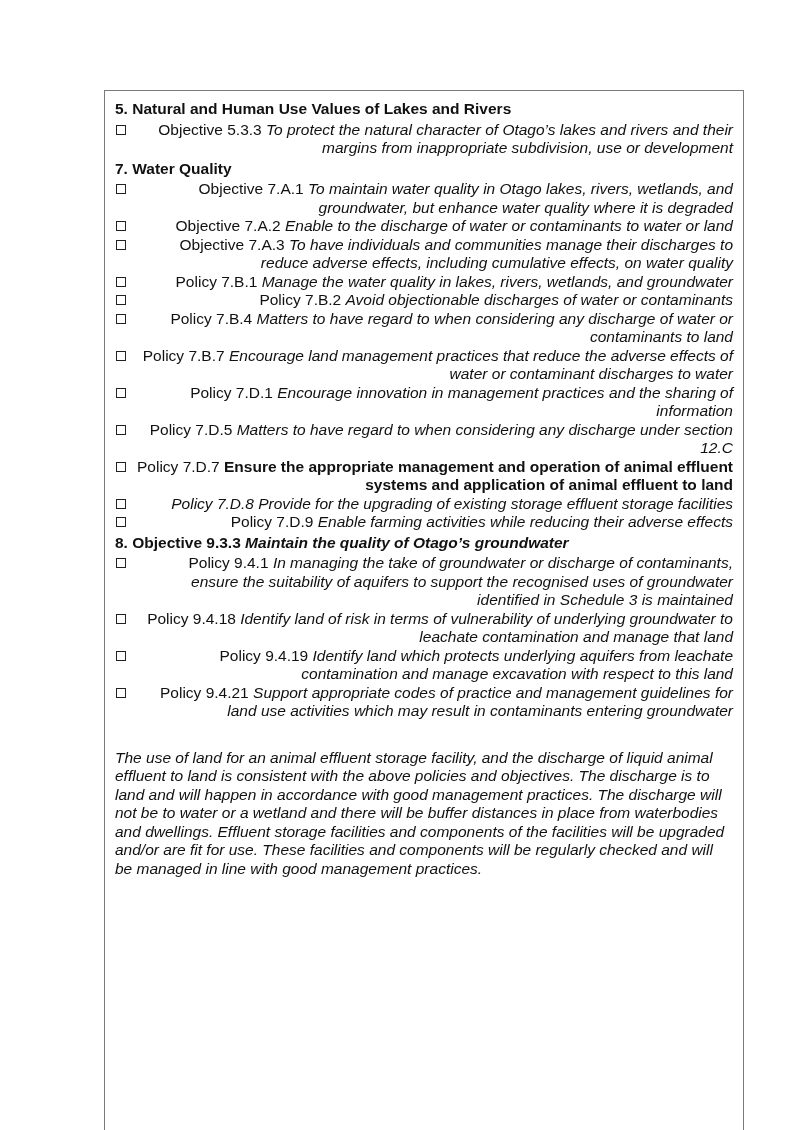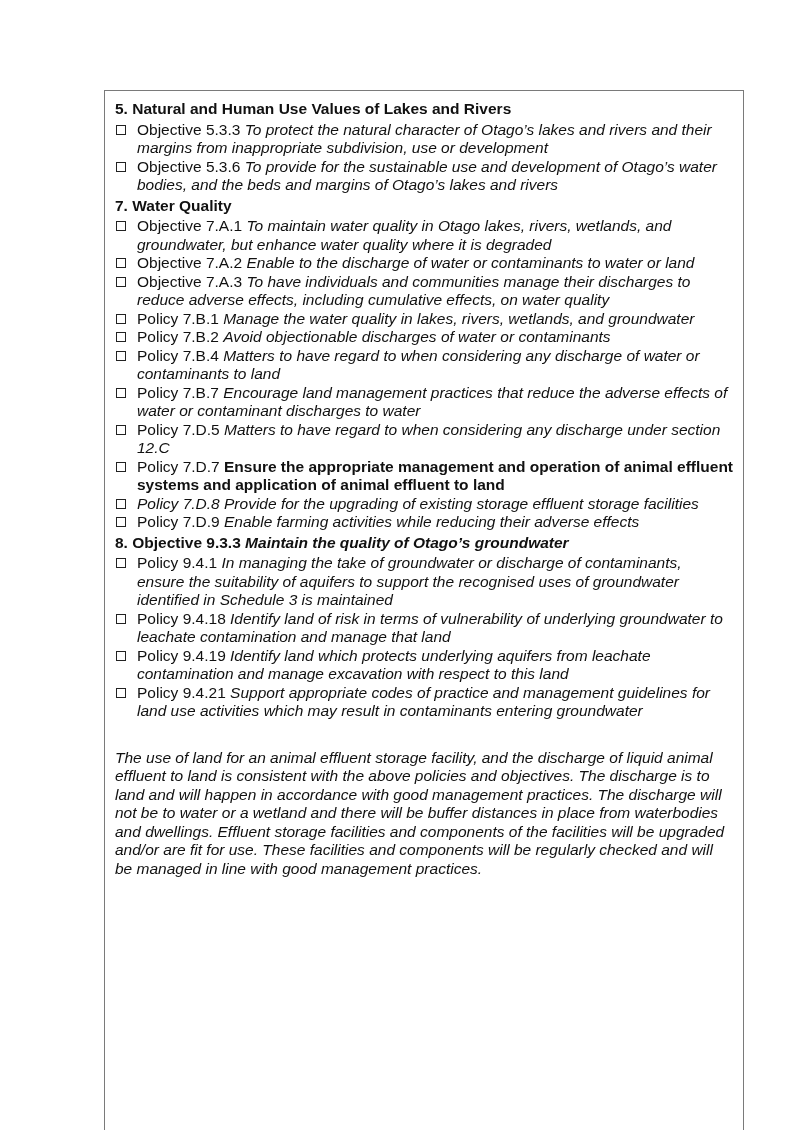--- a/index.html
+++ b/index.html
@@ -30,20 +30,21 @@
       line-height: 18.5px;
       margin: 0 0 2px 0;
     }
     .section-heading.spaced {
       margin-top: 2px;
     }
     .item-list {
       list-style: none;
       margin: 0;
       padding: 0;
+      text-align: right;
     }
     .item {
       position: relative;
       padding-left: 22px;
       font-size: 15.5px;
       line-height: 18.5px;
     }
     .checkbox {
       position: absolute;
       left: 1px;
@@ -70,25 +71,20 @@
 
 <div class="doc-box">
 
   <div class="section-heading">5. Natural and Human Use Values of Lakes and Rivers</div>
   <ul class="item-list">
     <li class="item">
       <span class="checkbox"></span>
       <span class="ref">Objective 5.3.3</span>
       <span class="desc">To protect the natural character of Otago’s lakes and rivers and their margins from inappropriate subdivision, use or development</span>
     </li>
-    <li class="item">
-      <span class="checkbox"></span>
-      <span class="ref">Objective 5.3.6</span>
-      <span class="desc">To provide for the sustainable use and development of Otago’s water bodies, and the beds and margins of Otago’s lakes and rivers</span>
-    </li>
   </ul>
 
   <div class="section-heading spaced">7. Water Quality</div>
   <ul class="item-list">
     <li class="item">
       <span class="checkbox"></span>
       <span class="ref">Objective 7.A.1</span>
       <span class="desc">To maintain water quality in Otago lakes, rivers, wetlands, and groundwater, but enhance water quality where it is degraded</span>
     </li>
     <li class="item">
@@ -113,20 +109,25 @@
     </li>
     <li class="item">
       <span class="checkbox"></span>
       <span class="ref">Policy 7.B.4</span>
       <span class="desc">Matters to have regard to when considering any discharge of water or contaminants to land</span>
     </li>
     <li class="item">
       <span class="checkbox"></span>
       <span class="ref">Policy 7.B.7</span>
       <span class="desc">Encourage land management practices that reduce the adverse effects of water or contaminant discharges to water</span>
+    </li>
+    <li class="item">
+      <span class="checkbox"></span>
+      <span class="ref">Policy 7.D.1</span>
+      <span class="desc">Encourage innovation in management practices and the sharing of information</span>
     </li>
     <li class="item">
       <span class="checkbox"></span>
       <span class="ref">Policy 7.D.5</span>
       <span class="desc">Matters to have regard to when considering any discharge under section 12.C</span>
     </li>
     <li class="item no-italic">
       <span class="checkbox"></span>
       <span class="ref">Policy 7.D.7</span>
       <span class="desc">Ensure the appropriate management and operation of animal effluent systems and application of animal effluent to land</span>

